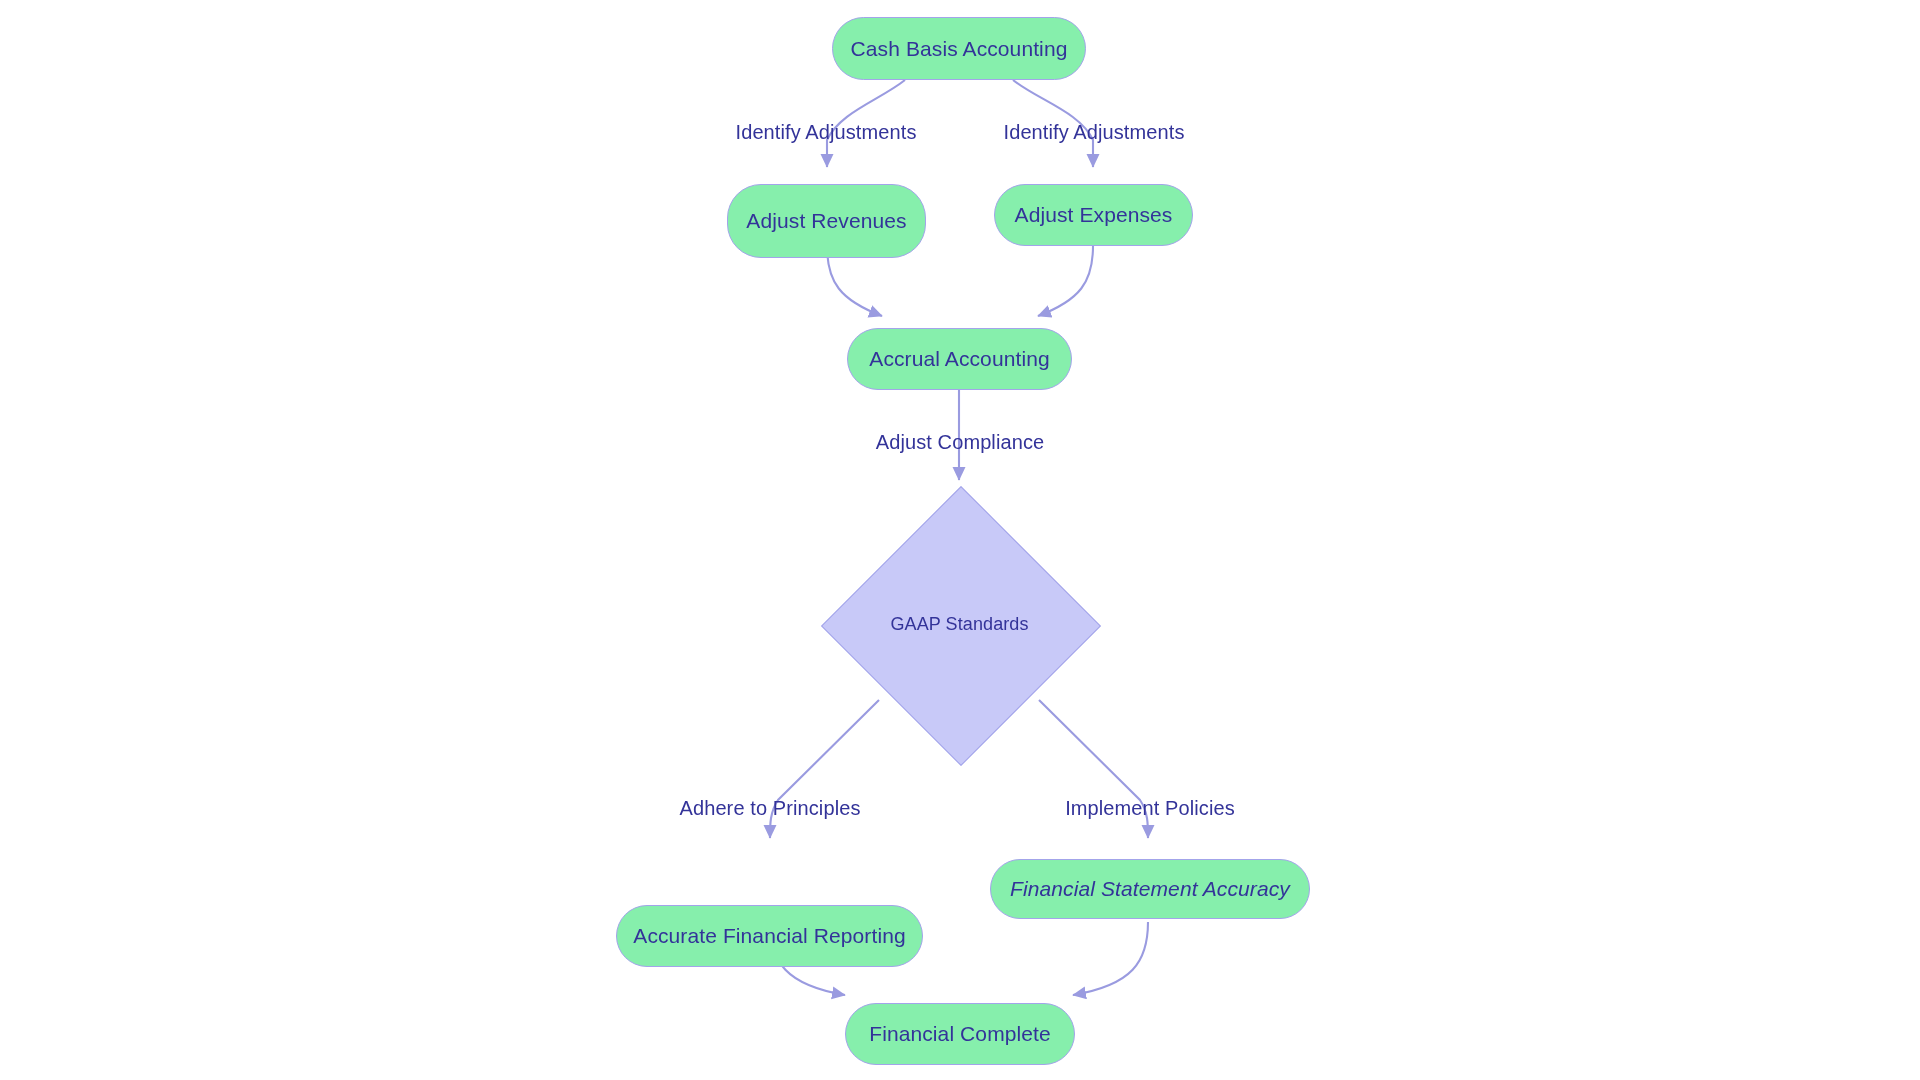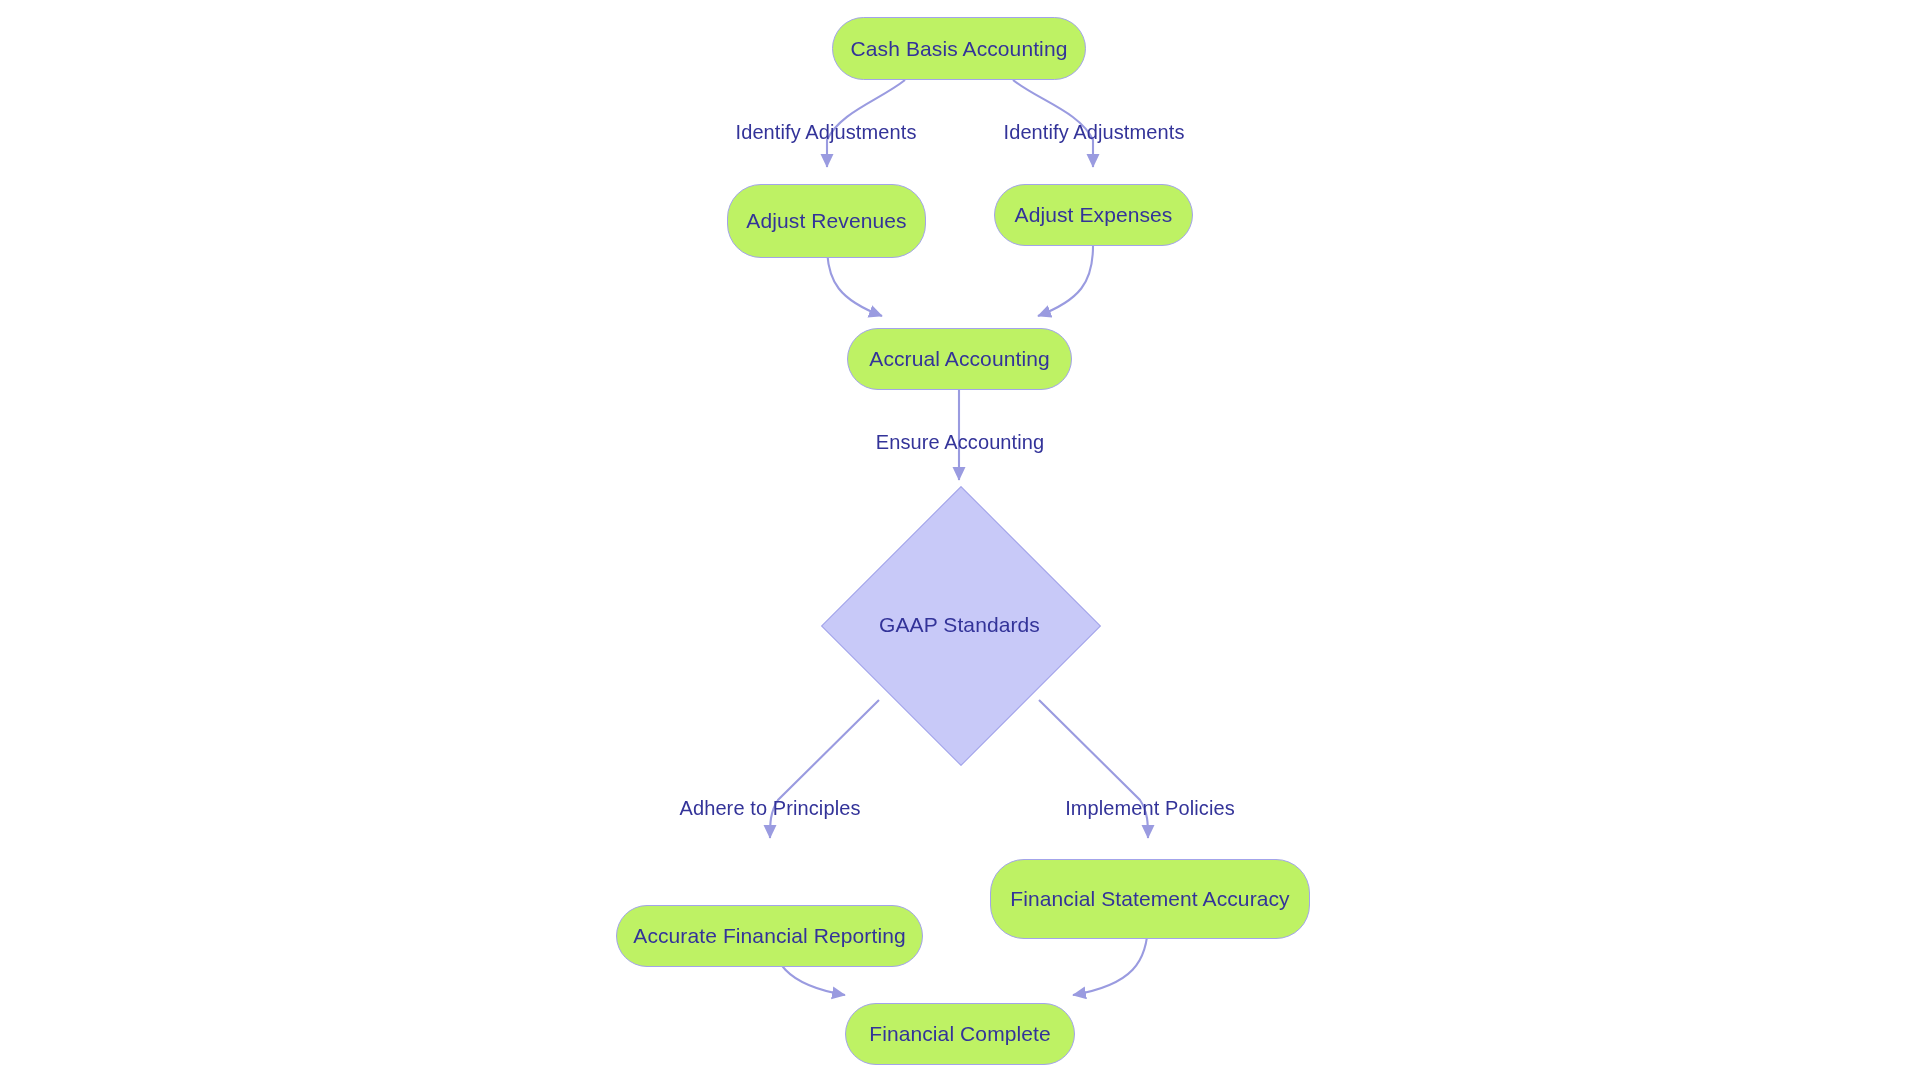--- a/index.html
+++ b/index.html
@@ -31,21 +31,21 @@
     height: 1080px;
   }
 
   
   .node {
     position: absolute;
     box-sizing: border-box;
     display: flex;
     align-items: center;
     justify-content: center;
-    background: #bef264;
+    background: #86efac;
     border: 1.4px solid #a3a4ea;
     color: #333399;
     font-size: 21px;
     font-weight: 400;
     letter-spacing: .1px;
     white-space: nowrap;
     text-align: center;
   }
   .node.pill {
     border-radius: 34px;
@@ -65,21 +65,21 @@
     margin-left: -98px;
     margin-top: -98px;
     background: #c8c9f8;
     border: 1.4px solid #a3a4ea;
     transform: rotate(45deg);
   }
   .node.diamond .dlabel {
     position: relative;
     z-index: 2;
     color: #333399;
-    font-size: 21px;
+    font-size: 18px;
   }
 
   
   .edge-label {
     position: absolute;
     color: #333399;
     font-size: 20px;
     white-space: nowrap;
     background: transparent;
     transform: translate(-50%, -50%);
@@ -114,21 +114,21 @@
 
     <path d="M 770,922 C 770,962 786,985 845,995" fill="none" stroke="#9a9be0" stroke-width="2.1" marker-end="url(#ah)"></path>
 
     <path d="M 1148,922 C 1148,962 1132,985 1073,995" fill="none" stroke="#9a9be0" stroke-width="2.1" marker-end="url(#ah)"></path>
   </svg>
 
   <div class="edge-label" style="left:826px; top:132px;">Identify Adjustments</div>
 
   <div class="edge-label" style="left:1094px; top:132px;">Identify Adjustments</div>
 
-  <div class="edge-label" style="left:960px; top:442px;">Ensure Accounting</div>
+  <div class="edge-label" style="left:960px; top:442px;">Adjust Compliance</div>
 
   <div class="edge-label" style="left:770px; top:808px;">Adhere to Principles</div>
 
   <div class="edge-label" style="left:1150px; top:808px;">Implement Policies</div>
 
   <div class="node pill" style="left:832px; top:17px; width:254px; height:63px;">
     <span>Cash Basis Accounting</span>
   </div>
 
   <div class="node pill" style="left:727px; top:184px; width:199px; height:74px;">
@@ -145,21 +145,21 @@
 
   <div class="node diamond" style="left:821px; top:486px; width:277px; height:277px;">
     <span class="dshape"></span>
     <span class="dlabel">GAAP Standards</span>
   </div>
 
   <div class="node pill" style="left:616px; top:905px; width:307px; height:62px;">
     <span>Accurate Financial Reporting</span>
   </div>
 
-  <div class="node pill" style="left:990px; top:859px; width:320px; height:80px;">
+  <div class="node pill" style="left:990px; top:859px; width:320px; height:60px;font-style:italic;">
     <span>Financial Statement Accuracy</span>
   </div>
 
   <div class="node pill" style="left:845px; top:1003px; width:230px; height:62px;">
     <span>Financial Complete</span>
   </div>
 
 </div>
 
 </body></html>

